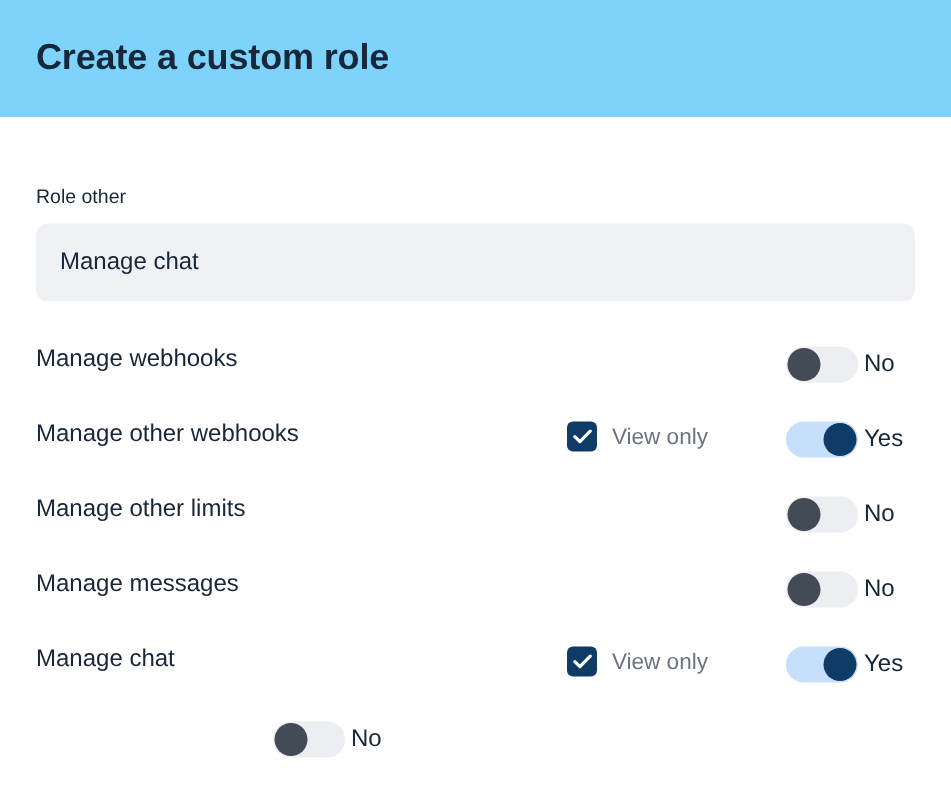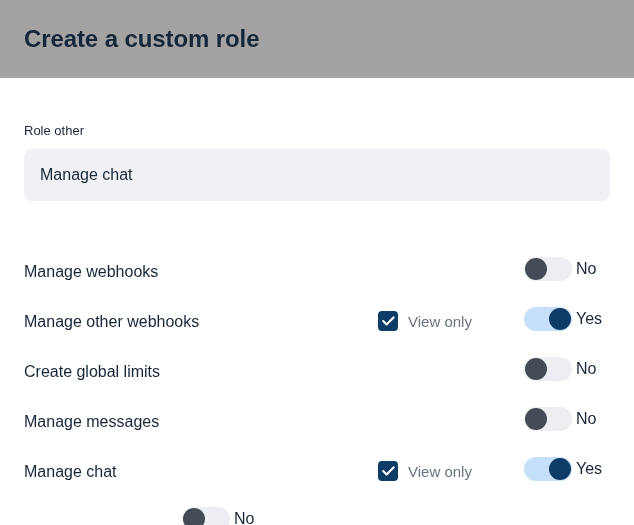--- a/index.html
+++ b/index.html
@@ -11,21 +11,21 @@
     height: 525px;
     background: #ffffff;
     font-family: "Liberation Sans", sans-serif;
     overflow: hidden;
     -webkit-font-smoothing: antialiased;
   }
 
   
   .header {
     height: 78px;
-    background: #a3a3a3;
+    background: #7dd3fc;
     box-sizing: border-box;
     display: flex;
     align-items: center;
     padding: 0 24px;
   }
   .header-title {
     font-size: 24px;
     font-weight: bold;
     color: #16273a;
     letter-spacing: -0.1px;
@@ -65,21 +65,21 @@
     color: #9aa2ae;
   }
 
   
   .perm-list {
     margin-top: 30px;
   }
   .perm-row {
     height: 50px;
     display: flex;
-    align-items: flex-end;
+    align-items: flex-start;
   }
   .perm-label {
     font-size: 16px;
     color: #16273a;
     flex: 1 1 auto;
     white-space: nowrap;
   }
 
   
   .viewonly {
@@ -200,21 +200,21 @@
           <div class="viewonly-label">View only</div>
         </div>
         <div class="toggle-cluster">
           <div class="toggle on">
             <div class="knob"></div>
           </div>
           <div class="toggle-state">Yes</div>
         </div>
       </div>
       <div class="perm-row">
-        <div class="perm-label">Create global limits</div>
+        <div class="perm-label">Manage other limits</div>
         <div class="viewonly empty">
           <div class="checkbox">
             <svg width="13" height="10" viewBox="0 0 13 10" fill="none" xmlns="http://www.w3.org/2000/svg">
               <path d="M1.2 5.1L4.6 8.4L11.5 1.4" stroke="#ffffff" stroke-width="2.1" stroke-linecap="round" stroke-linejoin="round"></path>
             </svg>
           </div>
           <div class="viewonly-label">View only</div>
         </div>
         <div class="toggle-cluster">
           <div class="toggle off">

